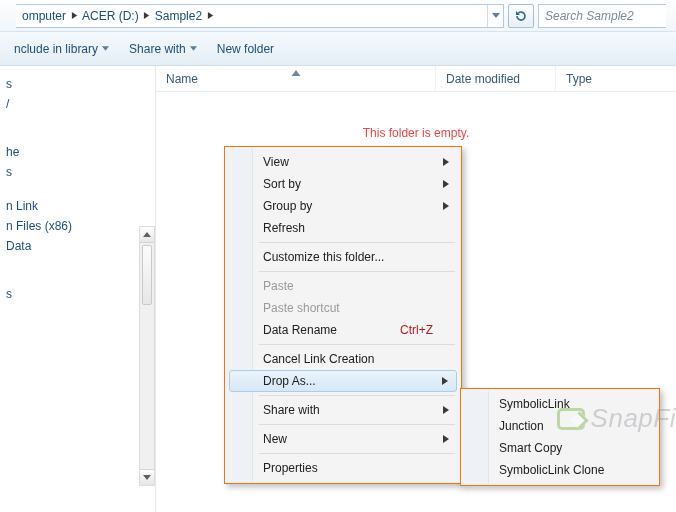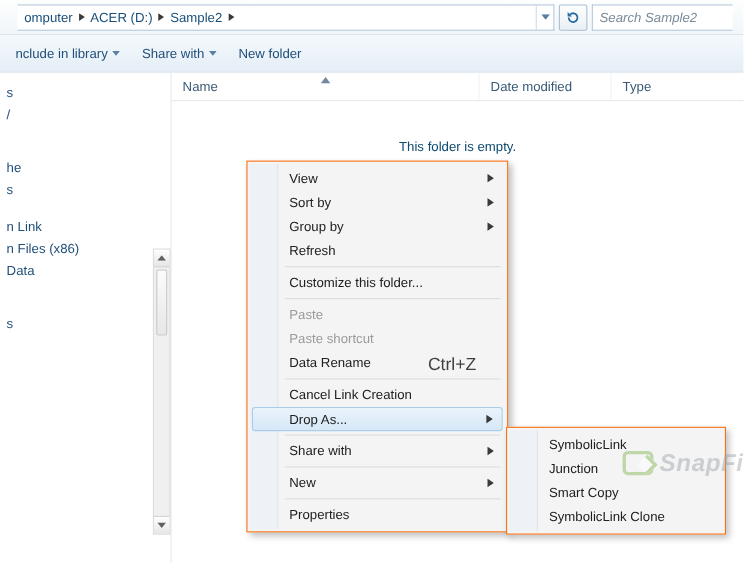--- a/index.html
+++ b/index.html
@@ -32,41 +32,41 @@
   .nav-scroll .thumb { margin:2px; height:60px; background: linear-gradient(#fbfbfb,#e7e7e7); border:1px solid #c9c9c9; border-radius:2px; }
 
   .content { flex:1; position:relative; }
   .colhdr { height:26px; border-bottom:1px solid #e6ebef; display:flex; color:#3a5a77; }
   .col { padding: 0 10px; height:100%; display:flex; align-items:center; border-right:1px solid #eef2f5; }
   .col.name { width: 280px; position:relative; }
   .col.date { width: 120px; }
   .col.type { flex:1; border-right:none; }
   .sort-ind { position:absolute; left:50%; top:-1px; transform:translateX(-50%); color:#6f8aa0; }
   .sort-ind svg { width:9px; height:6px; }
-  .empty { text-align:center; color:#0c4a6e; padding-top: 34px; }
+  .empty { text-align:center; color:#ef4444; padding-top: 34px; }
 
   
   .menu { position:absolute; background:#f4f4f4; border:1px solid #f97316; box-shadow: 3px 3px 6px rgba(0,0,0,0.25); padding:4px;margin-left:28px; }
   .menu .iconcol { position:absolute; left:2px; top:2px; bottom:2px; width:26px; background:#eef2f6; border-right:1px solid #dfe4e9; }
   .mi { position:relative; padding: 4px 30px 4px 34px; color:#202020; cursor: default; white-space:nowrap; }
   .mi.disabled { color:#9a9a9a; }
   .mi.sel { background: linear-gradient(#eaf3fb, #d6e8f7); border:1px solid #a9cdea; border-radius:3px; padding:3px 29px 3px 33px; }
   .mi .sub { position:absolute; right:8px; top:50%; transform:translateY(-50%); }
   .mi .sub svg { width:6px; height:8px; }
-  .mi .sc { position:absolute; right:24px; top:4px; color:#404040; font-size:16px; }
+  .mi .sc { position:absolute; right:24px; top:4px; color:#b91c1c; font-size:12px; }
   .sep { height:1px; background:#d8dde2; margin:3px 2px 3px 30px; }
 
   .menu.main { left:196px; top:146px; width:238px; }
   .menu.sub1 { left:432px; top:388px; width:200px; }
 
   
   .wm { position:absolute; right:0; bottom:78px; display:flex; align-items:center; gap:6px; opacity:0.45; pointer-events:none; }
   .wm .logo { width:28px; height:22px; border:3px solid #7fb24a; border-radius:5px; position:relative; }
   .wm .logo::after { content:""; position:absolute; right:-4px; top:3px; width:10px; height:10px; border:3px solid #7fb24a; border-left:none; border-bottom:none; transform:rotate(45deg); background:#fff; }
-  .wm .txt { font-size:22px; font-weight:700; color:#9aa0a5; font-style:italic; letter-spacing:0.5px; }
+  .wm .txt { font-size:26px; font-weight:400; color:#9aa0a5; font-style:italic; letter-spacing:0.5px; }
 
   .tri-r { fill: #3a3a3a; }
   .tri-d { fill: #5a7ea0; }
 </style>
 </head>
 <body>
 
 <div class="addrbar">
   <div class="breadcrumbs">
     <span class="crumb">omputer</span>

